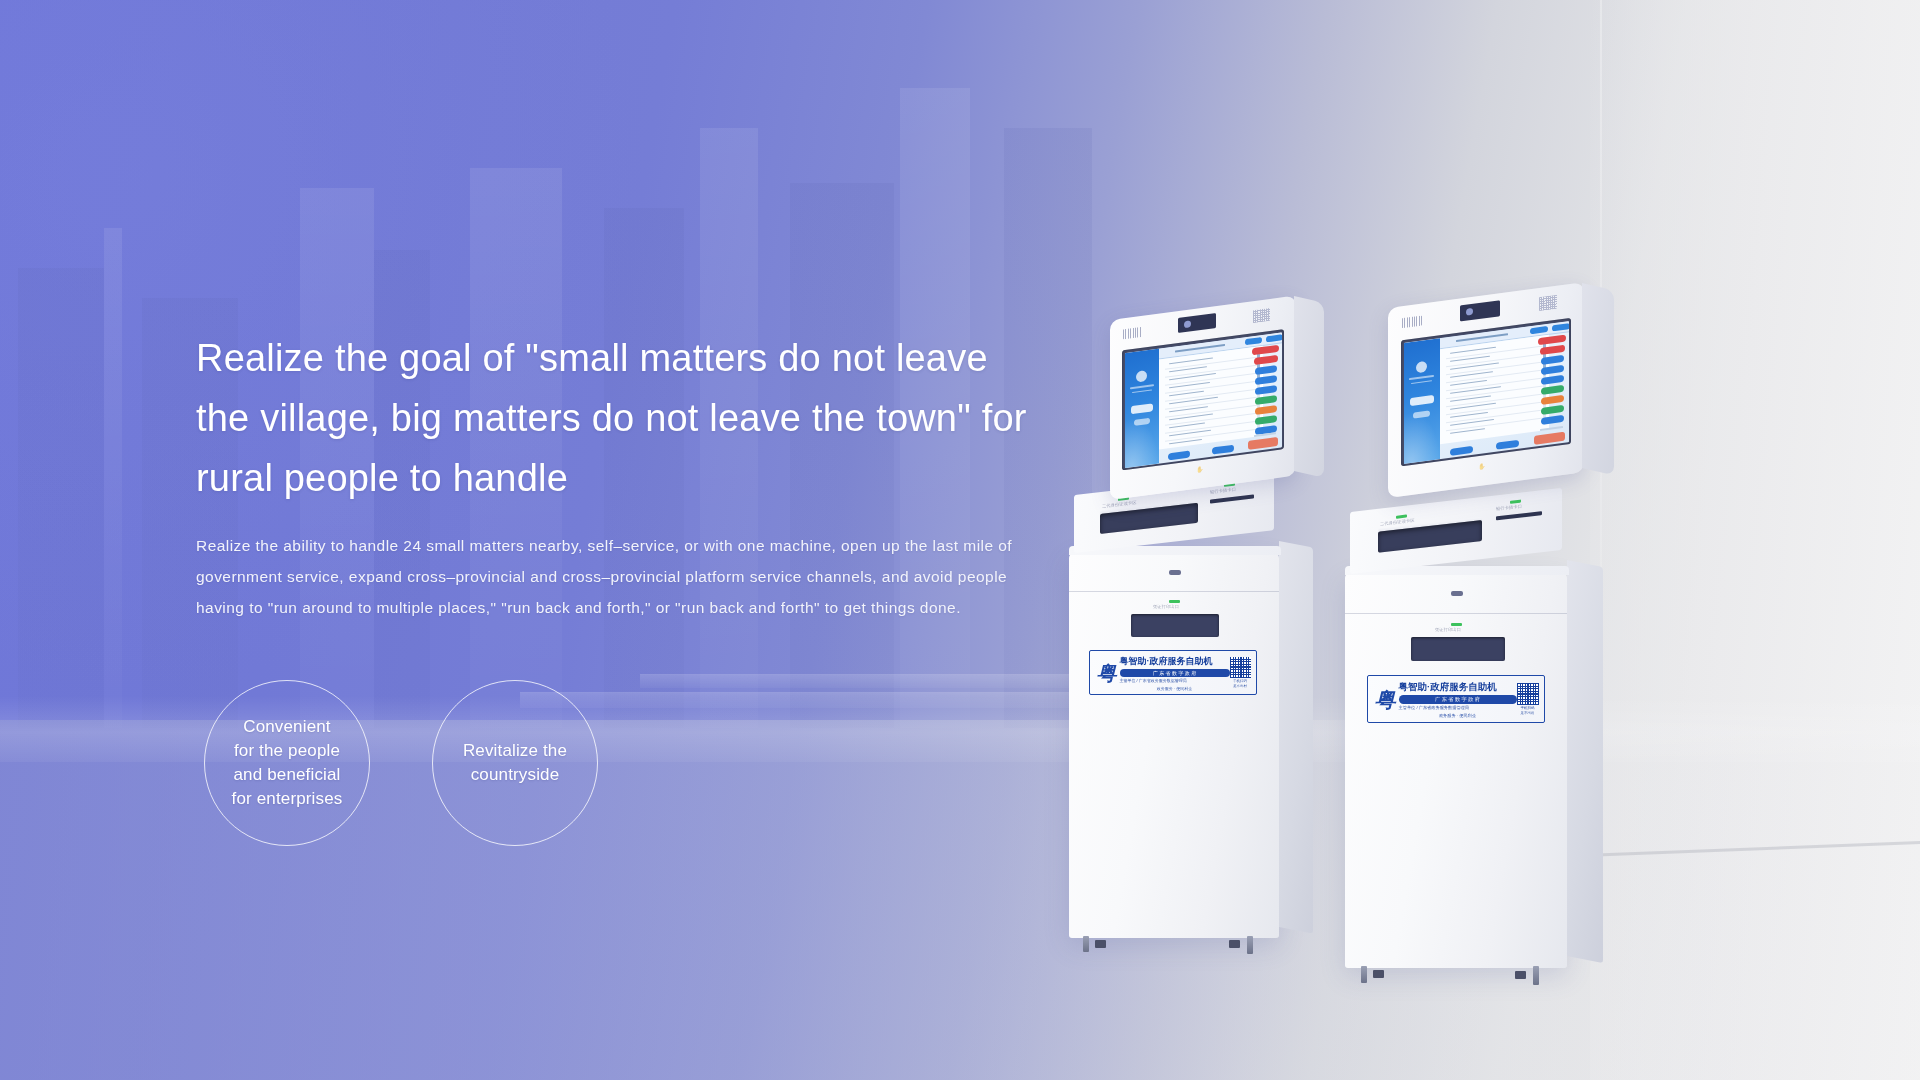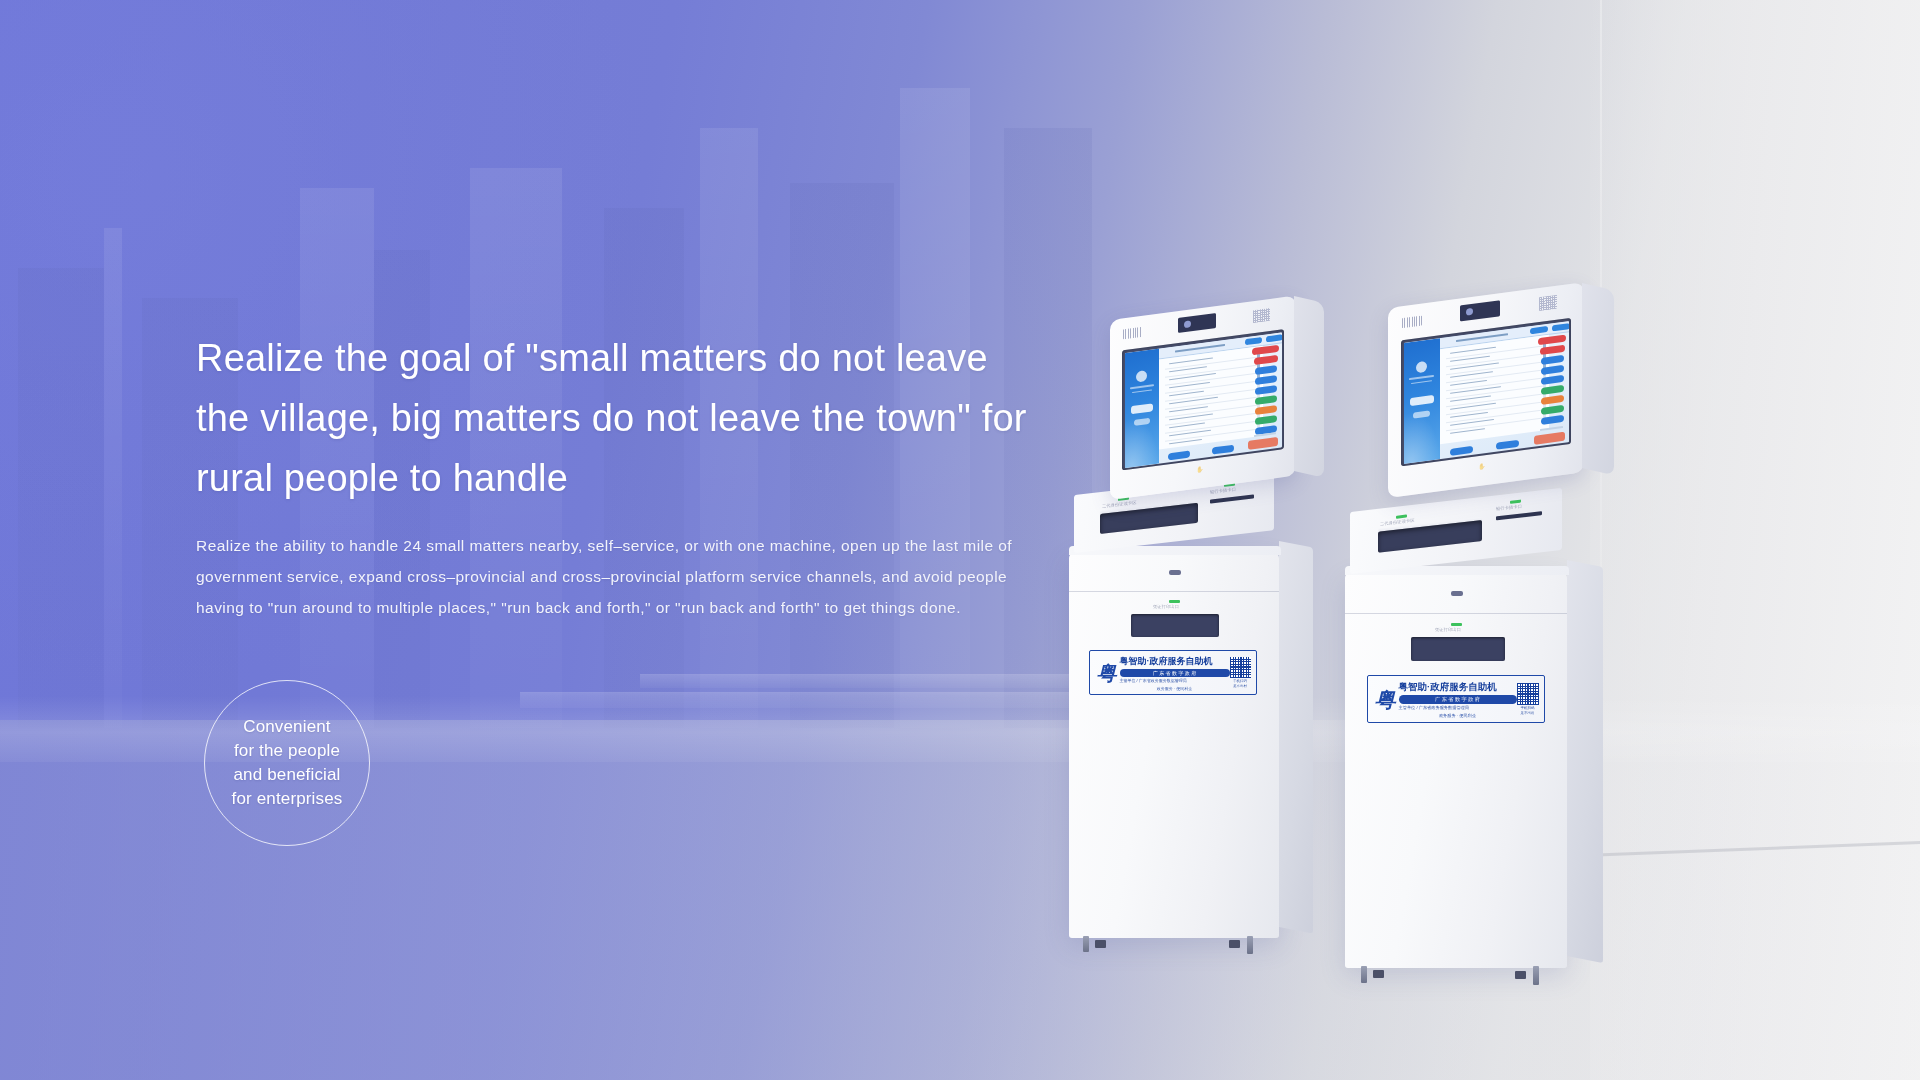--- a/index.html
+++ b/index.html
@@ -294,20 +294,24 @@
     <div class="headline">Realize the goal of "small matters do not leave the village, big matters do not leave the town" for rural people to handle</div>
     <div class="subcopy">Realize the ability to handle 24 small matters nearby, self–service, or with one machine, open up the last mile of government service, expand cross–provincial and cross–provincial platform service channels, and avoid people having to "run around to multiple places," "run back and forth," or "run back and forth" to get things done.</div>
   </div>
 
   <div class="circles">
     <div class="circle">
       <span>Convenient
 for the people
 and beneficial
 for enterprises</span>
+    </div>
+    <div class="circle">
+      <span>Revitalize the
+countryside</span>
     </div>
   </div>
 
   <div class="kiosk">
 
     <div class="cab" style="left:1069px; top:553px; width:210px; height:385px;">
       <div class="cab-seam" style="top:38px;"></div>
       <div class="knob" style="left:100px; top:17px; width:12px; height:5px;"></div>
       <div class="led" style="left:100px; top:47px; width:11px; height:2.5px;"></div>
       <div class="micro-label" style="left:84px; top:51px;">凭证打印出口</div>

